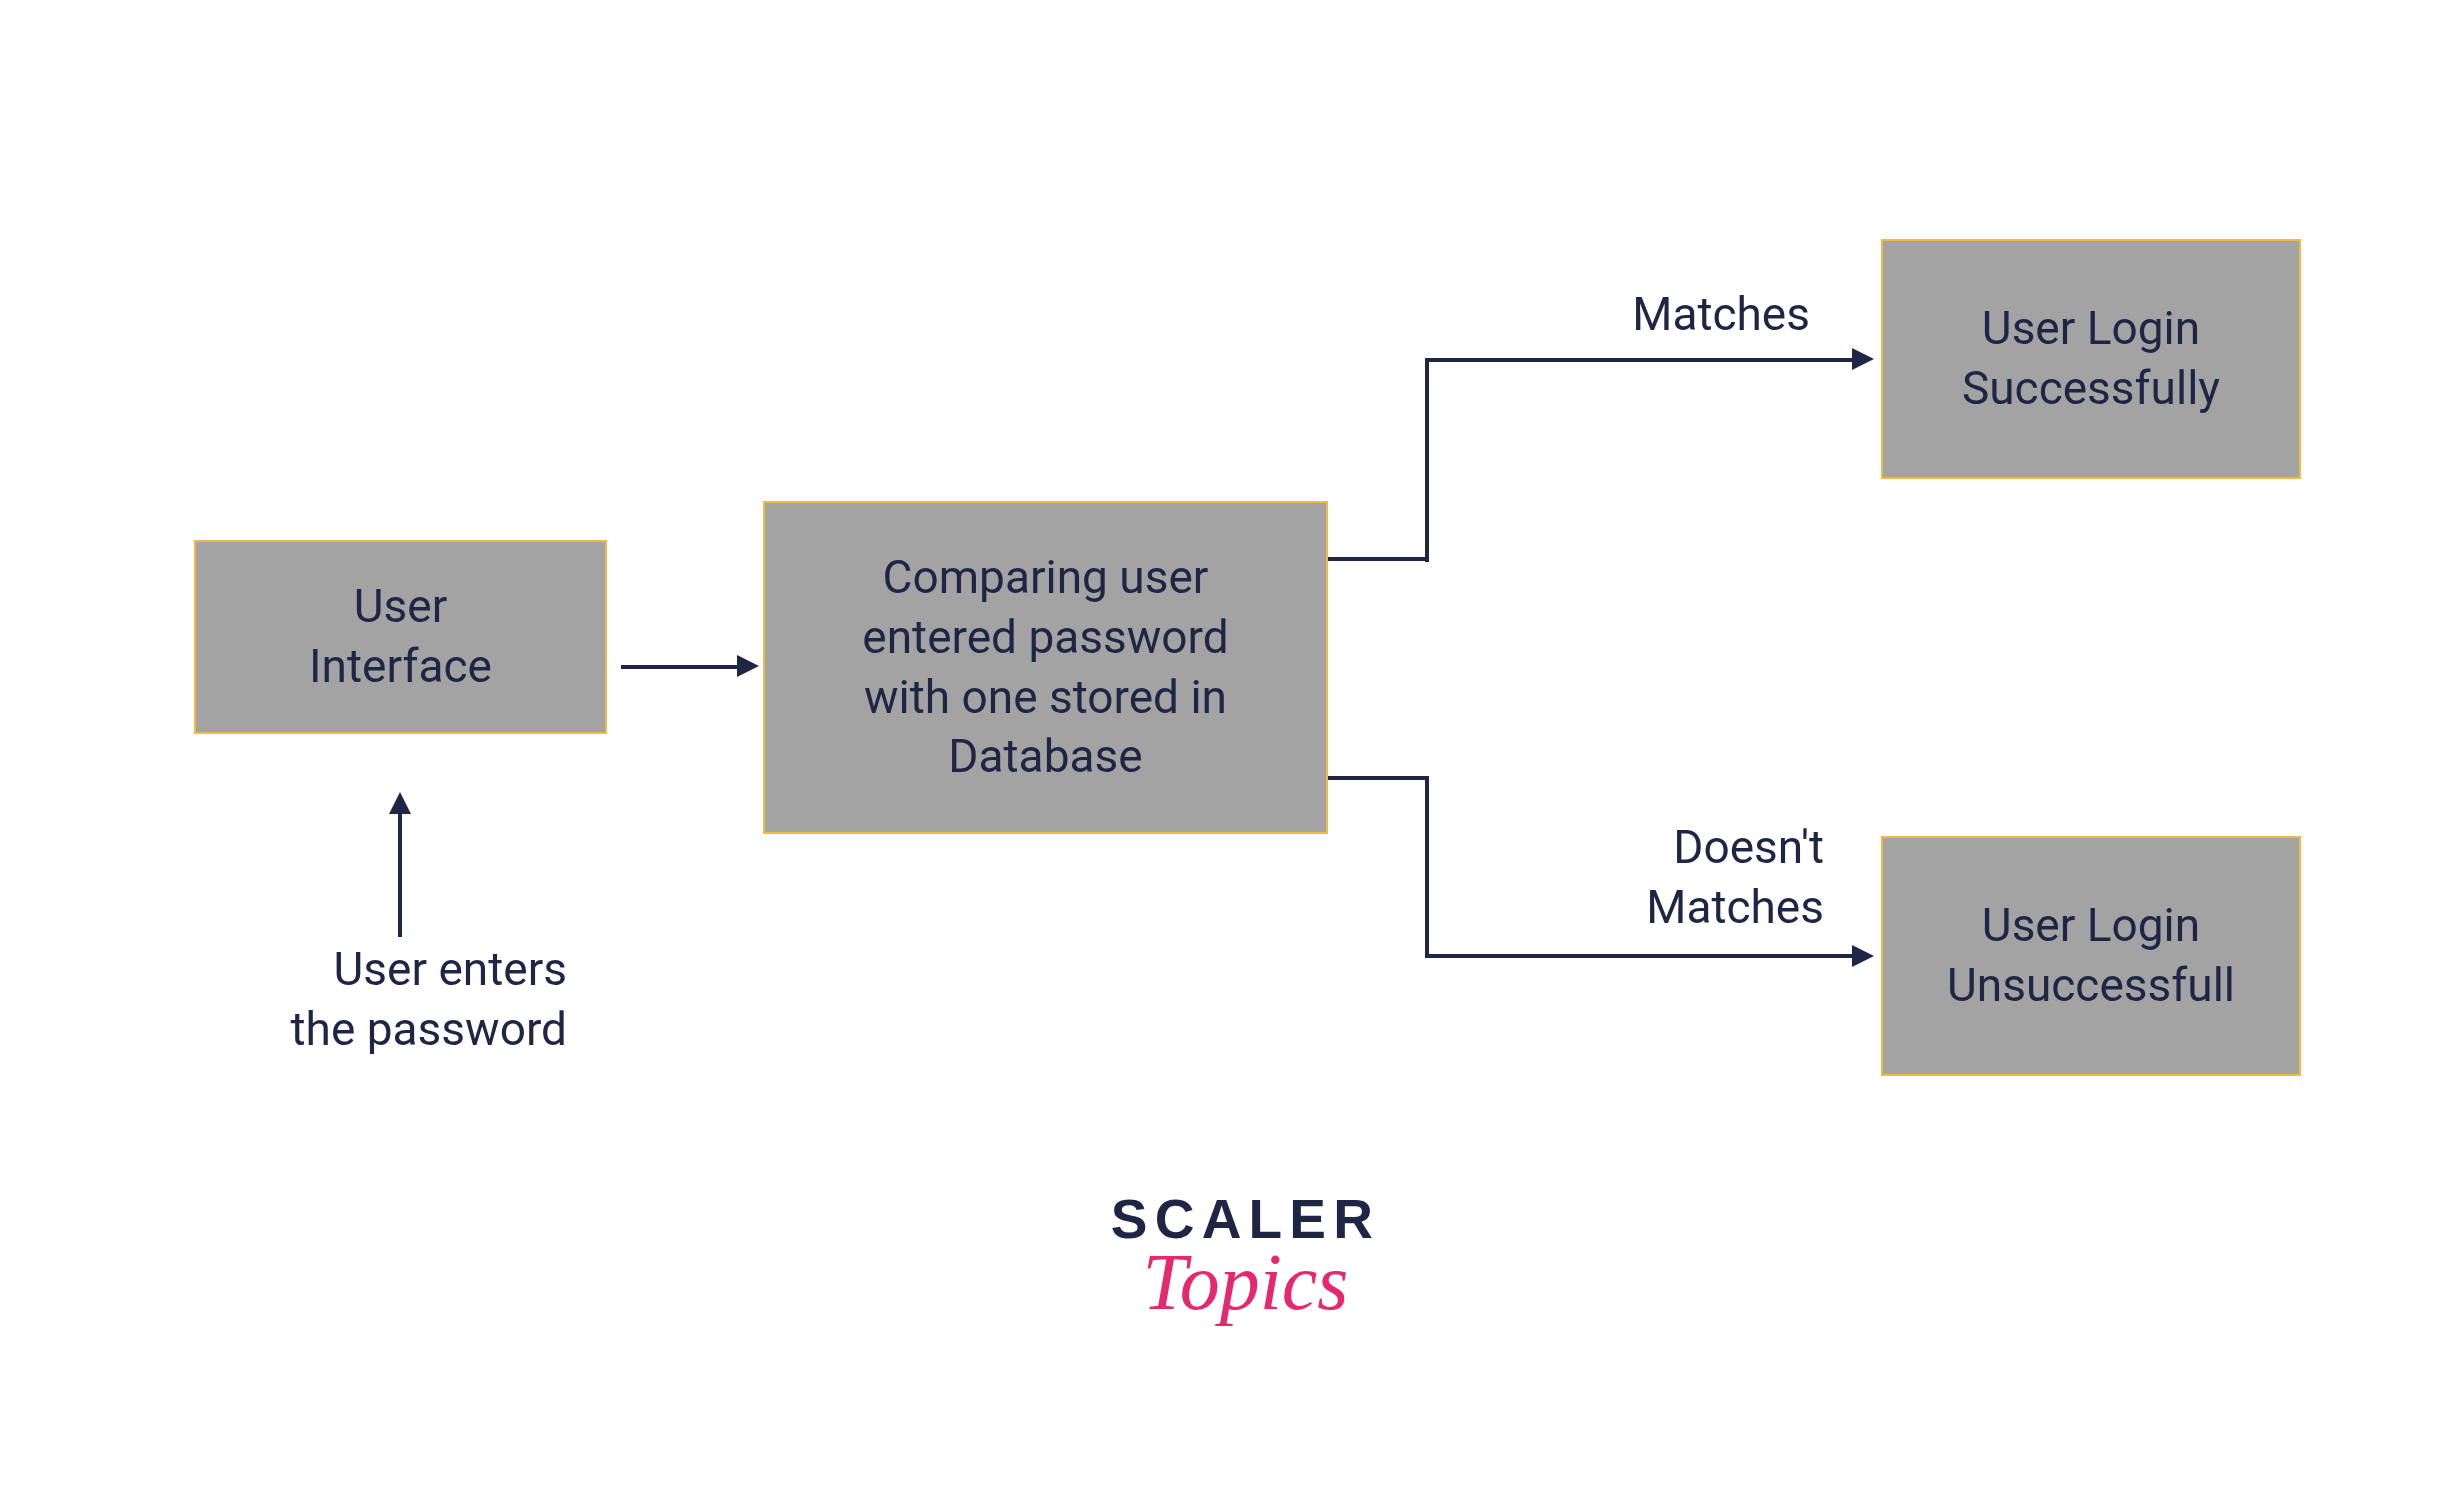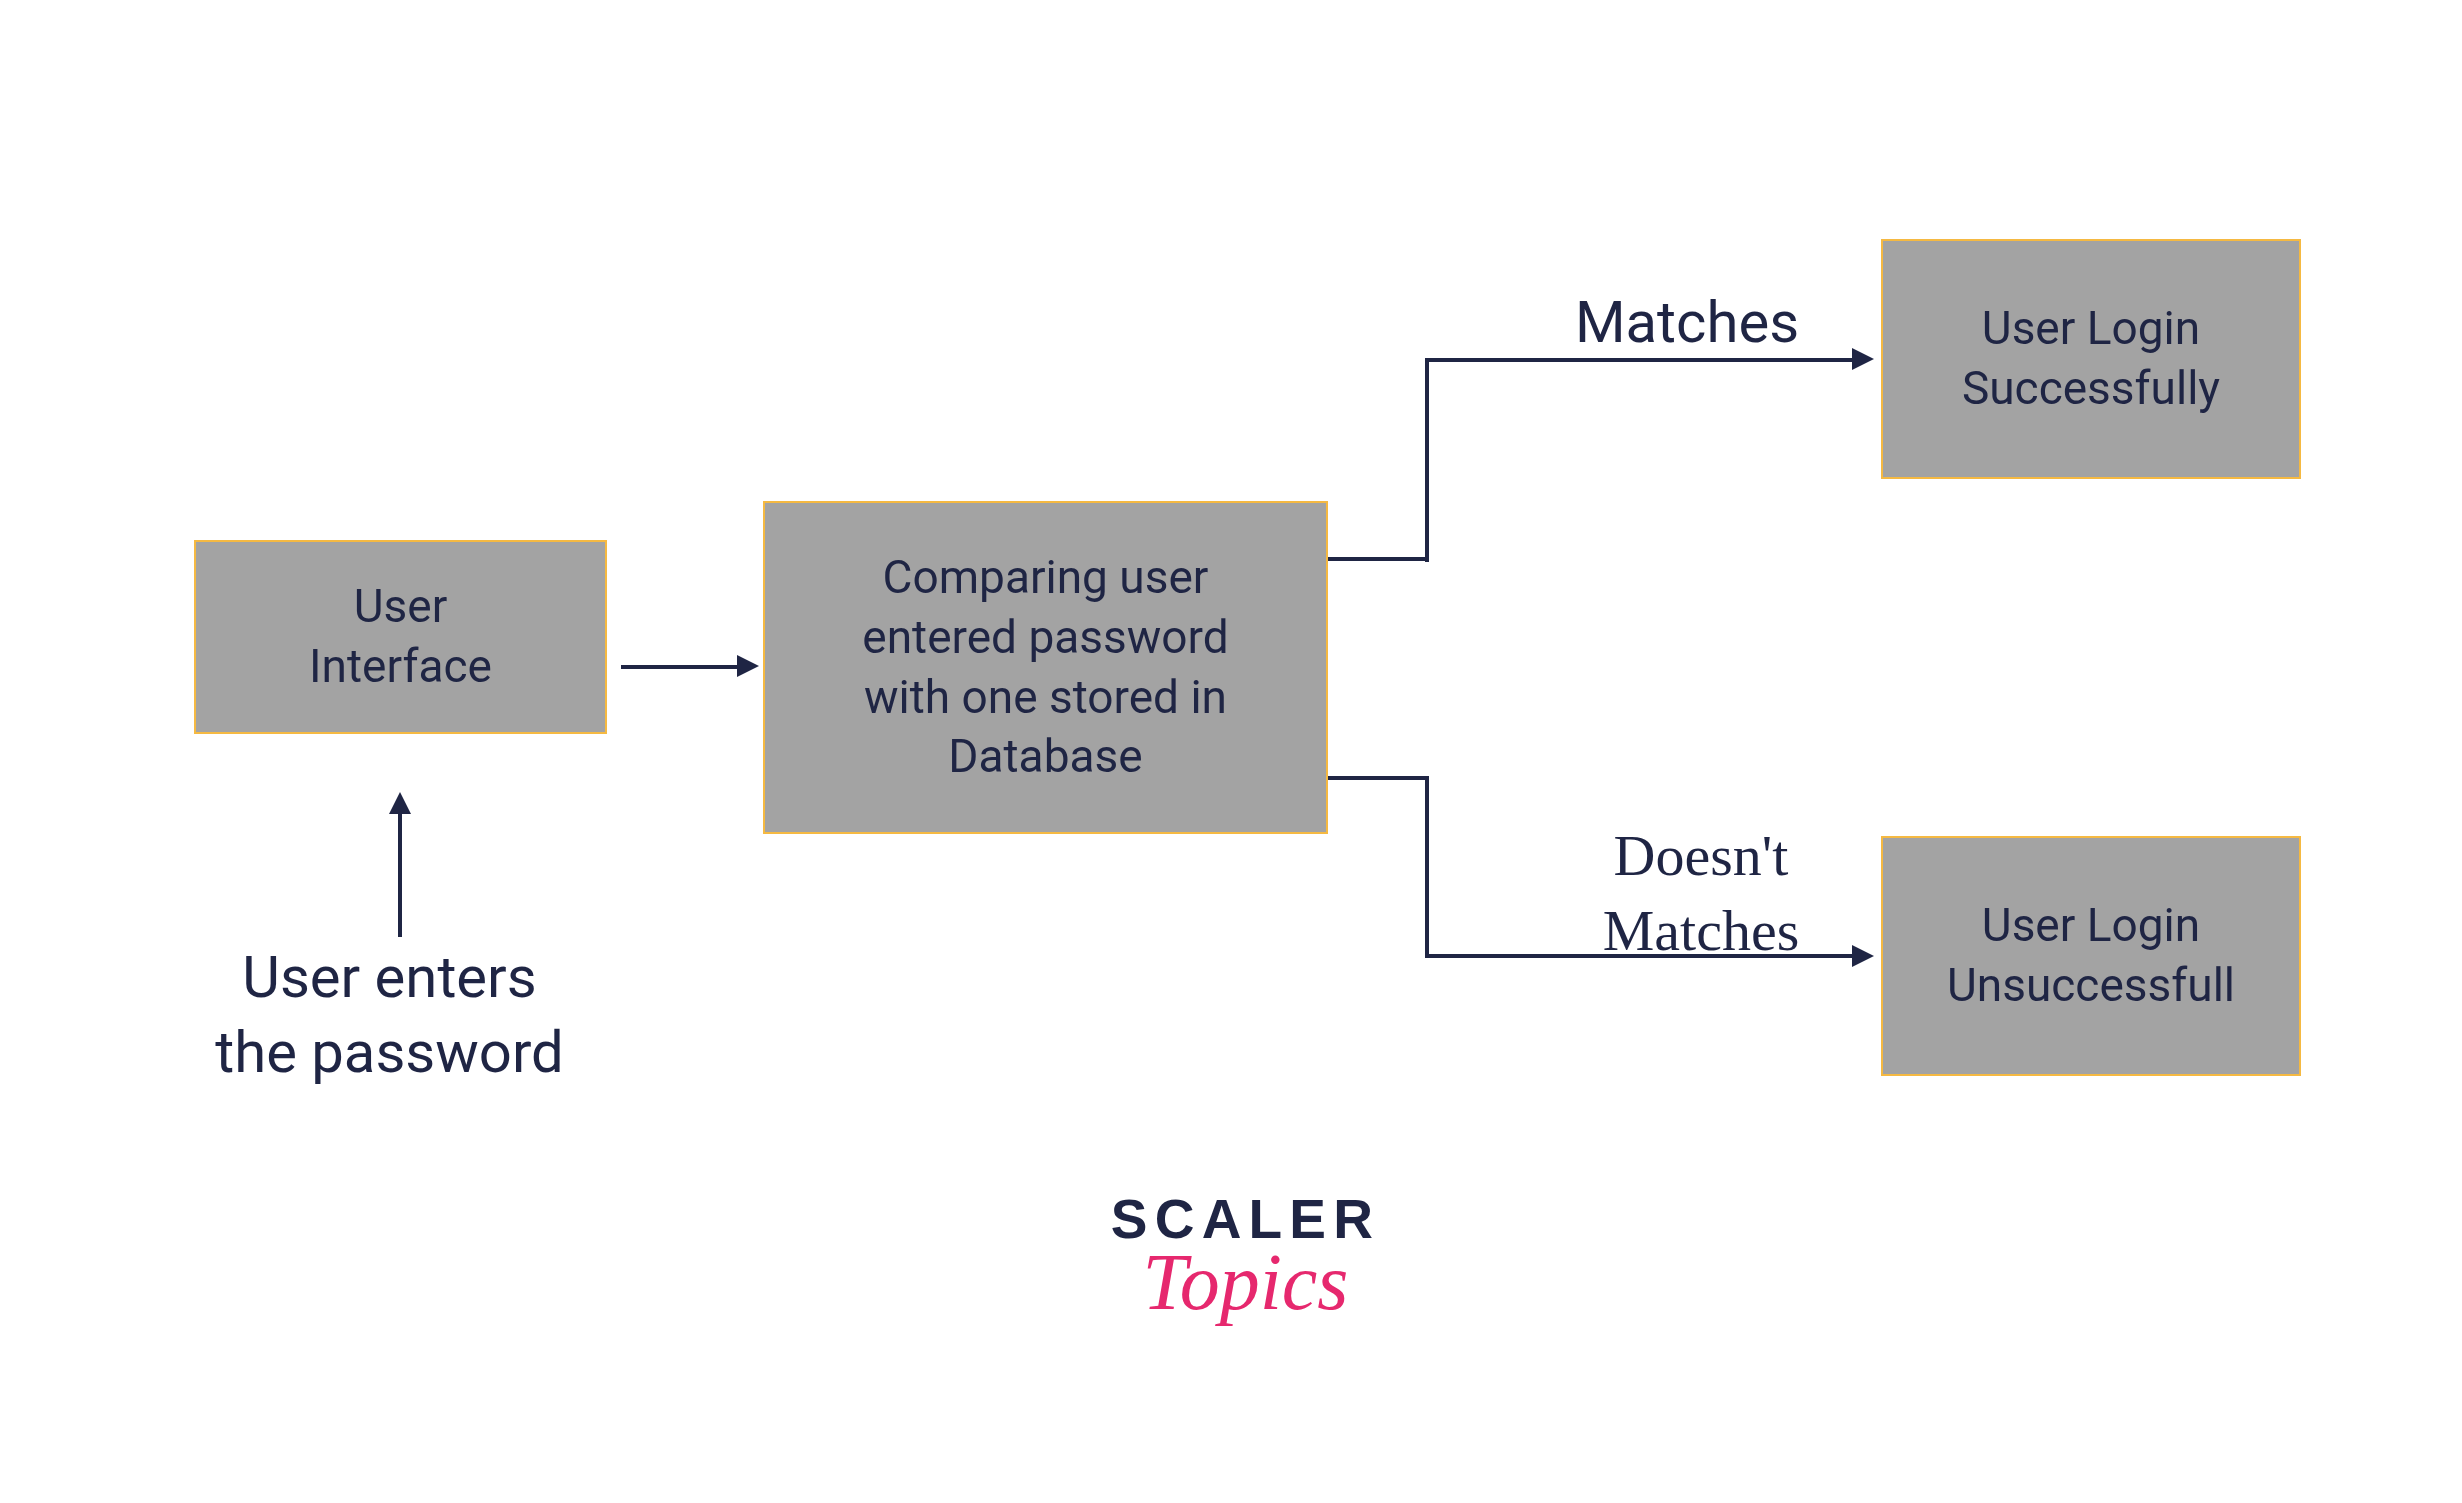--- a/index.html
+++ b/index.html
@@ -19,23 +19,23 @@
     justify-content: center;
     text-align: center;
     color: #1f2544;
     font-size: 46px;
     line-height: 1.3;
     padding: 14.5px 22px;
   }
   .label {
     position: absolute;
     color: #1f2544;
-    font-size: 58px;
+    font-size: 46px;
     line-height: 1.3;
-    text-align: center;
+    text-align: right;
   }
   .arrow-line {
     position: absolute;
     background: #1f2544;
   }
   .arrow-head {
     position: absolute;
     width: 0;
     height: 0;
   }
@@ -97,21 +97,21 @@
 <div class="label" style="left:212px; top:940px; width:355px;">
   <span style="white-space:pre-line;">User enters
 the password</span>
 </div>
 
 <div class="label" style="left:1564px; top:285px; width:246px;">
   <span style="white-space:pre-line;">Matches</span>
 </div>
 
 <div class="label" style="left:1578px; top:818px; width:246px;">
-  <span style="white-space:pre-line;font-family:Liberation Serif, serif;">Doesn't
+  <span style="white-space:pre-line;">Doesn't
 Matches</span>
 </div>
 
 <div class="arrow-line" style="left:398px; top:814px; width:4.3px; height:123px;"></div>
 <div class="arrow-head arrow-up" style="left:389px; top:792px;"></div>
 
 <div class="arrow-line" style="left:621px; top:665px; width:116px; height:4.3px;"></div>
 <div class="arrow-head arrow-right" style="left:737px; top:655px;"></div>
 
 <div class="arrow-line" style="left:1328px; top:557px; width:101px; height:4.3px;"></div>

